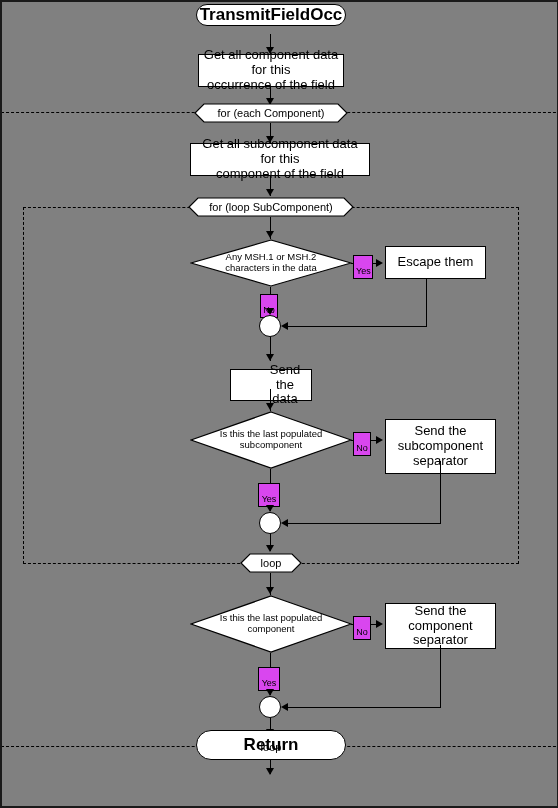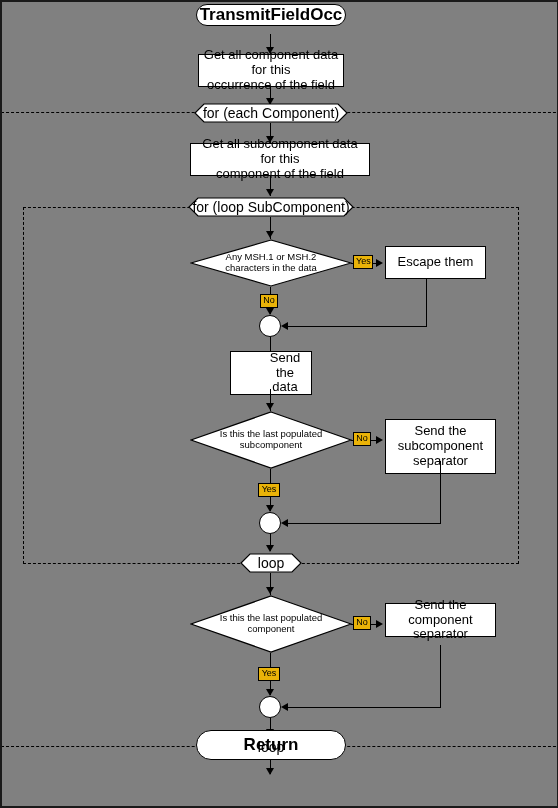--- a/index.html
+++ b/index.html
@@ -69,21 +69,21 @@
   
   .hexwrap {
     position: absolute;
     display: flex;
     align-items: center;
     justify-content: center;
   }
   .hexwrap svg { position: absolute; inset: 0; }
   .hexwrap .node-text {
     position: relative;
-    font-size: 14px;
+    font-size: 11px;
     z-index: 2;
   }
 
   
   .decision {
     position: absolute;
     display: flex;
     align-items: center;
     justify-content: center;
   }
@@ -133,26 +133,26 @@
     position: absolute;
     width: 0; height: 0;
     border-top: 4px solid transparent;
     border-bottom: 4px solid transparent;
     border-left: 7px solid #000;
   }
 
   
   .edgelabel {
     position: absolute;
-    background: #eab308;
+    background: #d946ef;
     border: 1px solid #000;
     font-size: 9px;
     color: #000;
     line-height: 1;
-    padding: 1px 2px;
+    padding: 11px 2px;
     box-sizing: border-box;
     text-align: center;
   }
 </style>
 </head>
 <body>
 
 <div id="canvas">
 
   <div class="loopframe" style="left:-1px; top:110px; width:560px; height:635px;"></div>
@@ -223,21 +223,21 @@
 
   <div class="merge" style="left:257px; top:313px; width:22px; height:22px;"></div>
 
   <div class="vline" style="left:424px; top:277px; height:47px;"></div>
   <div class="hline" style="left:286px; top:324px; width:139px;"></div>
   <div class="arrow-left" style="left:279px; top:320px;"></div>
 
   <div class="vline" style="left:268px; top:335px; height:24px;"></div>
   <div class="arrow-down" style="left:264px; top:352px;"></div>
 
-  <div class="process" style="left:228px; top:349px; width:82px; height:44px;padding-left:32px;">
+  <div class="process" style="left:228px; top:367px; width:82px; height:32px;padding-left:32px;">
     <span class="node-text">Send the data</span>
   </div>
 
   <div class="vline" style="left:268px; top:387px; height:22px;"></div>
   <div class="arrow-down" style="left:264px; top:401px;"></div>
 
   <div class="decision" style="left:188px; top:409px; width:162px; height:58px;">
     <svg viewBox="0 0 162 58" preserveAspectRatio="none">
       <polygon points="81,1 161,29 81,57 1,29" fill="#ffffff" stroke="#000000" stroke-width="1.2"></polygon>
     </svg>
@@ -282,21 +282,21 @@
       <polygon points="81,1 161,29 81,57 1,29" fill="#ffffff" stroke="#000000" stroke-width="1.2"></polygon>
     </svg>
     <span class="node-text">Is this the last populated
 component</span>
   </div>
 
   <div class="hline" style="left:349px; top:622px; width:28px;"></div>
   <div class="edgelabel" style="left:351px; top:614px; width:18px; height:14px;">No</div>
   <div class="arrow-right" style="left:374px; top:618px;"></div>
 
-  <div class="process" style="left:383px; top:601px; width:111px; height:34px;">
+  <div class="process" style="left:383px; top:601px; width:111px; height:46px;">
     <span class="node-text">Send the component
 separator</span>
   </div>
 
   <div class="vline" style="left:268px; top:651px; height:42px;"></div>
   <div class="edgelabel" style="left:256px; top:665px; width:22px; height:14px;">Yes</div>
   <div class="arrow-down" style="left:264px; top:687px;"></div>
 
   <div class="merge" style="left:257px; top:694px; width:22px; height:22px;"></div>
 

